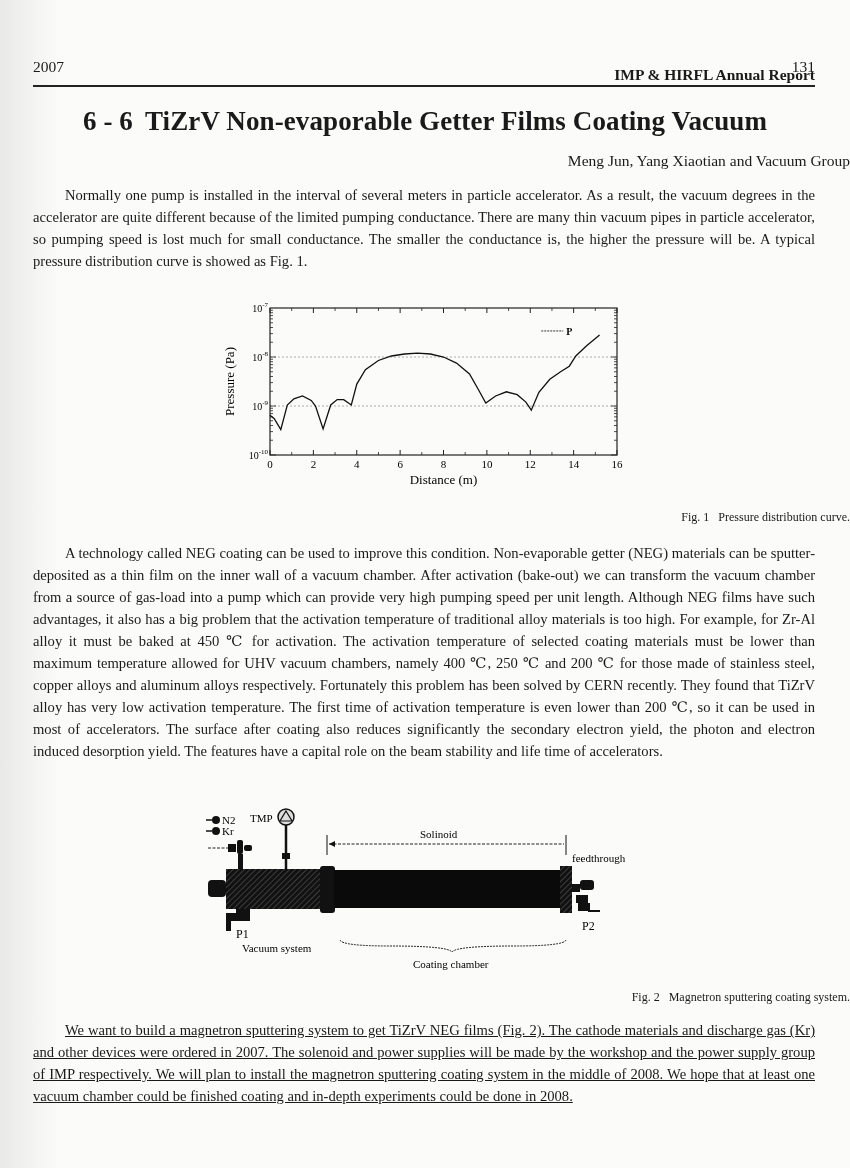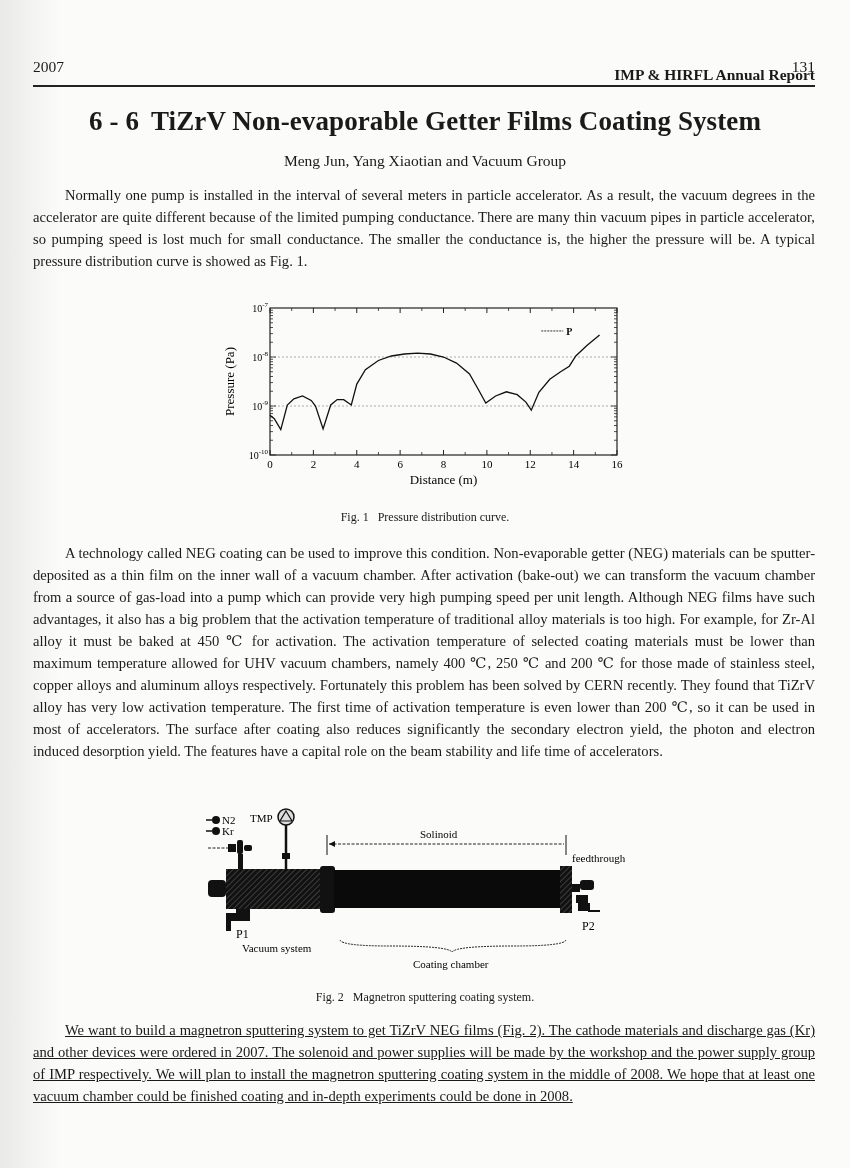--- a/index.html
+++ b/index.html
@@ -14,48 +14,48 @@
   .shade { position: absolute; left: 0; top: 0; width: 60px; height: 1168px;
     background: linear-gradient(to right, rgba(0,0,0,0.07), rgba(0,0,0,0)); }
   .header { position: absolute; left: 33px; top: 58px; width: 782px; height: 22px; font-size: 15.5px; }
   .header .year { position: absolute; left: 0; top: 0; }
   .header .journal { position: absolute; left: 0; width: 100%; text-align: right; top: 8px; font-weight: bold; }
   .header .pageno { position: absolute; right: 0; top: 0; }
   .rule { position: absolute; left: 33px; top: 85px; width: 782px; height: 1.6px; background: #222; }
   .title { position: absolute; left: 0; width: 850px; top: 106px; text-align: center;
     font-weight: bold; font-size: 27px; letter-spacing: 0.1px; }
   .title .num { margin-right: 12px; }
-  .authors { position: absolute; left: 0; width: 850px; top: 152px; text-align: center; font-size: 15.5px; }
+  .authors { position: absolute; left: 0; width: 850px; top: 152px; text-align: right; font-size: 15.5px; }
   .para { position: absolute; left: 33px; width: 782px; font-size: 14.6px; line-height: 22px;
     text-align: justify; text-indent: 32px; }
   #p1 { top: 184px; }
   #p2 { top: 542px; }
   #p3 { top: 1019px; text-decoration: underline; }
-  .caption { position: absolute; left: 0; width: 850px; text-align: center; font-size: 12px; }
+  .caption { position: absolute; left: 0; width: 850px; text-align: right; font-size: 12px; }
   #cap1 { top: 510px; }
   #cap2 { top: 990px; }
   svg text { font-family: "Liberation Serif", "DejaVu Serif", serif; }
   #chart { position: absolute; left: 210px; top: 296px; }
   #diagram { position: absolute; left: 200px; top: 800px; }
 </style>
 </head>
 <body>
 
 <div class="page">
   <div class="shade"></div>
 
   <div class="header">
     <span class="year">2007</span>
     <span class="journal">IMP &amp; HIRFL Annual Report</span>
     <span class="pageno">131</span>
   </div>
   <div class="rule"></div>
 
   <div class="title">
-    <span class="num">6 - 6</span><span>TiZrV Non-evaporable Getter Films Coating System</span>
+    <span class="num">6 - 6</span><span>TiZrV Non-evaporable Getter Films Coating Vacuum</span>
   </div>
   <div class="authors">Meng Jun, Yang Xiaotian and Vacuum Group</div>
 
   <p class="para" id="p1" style="margin:0">Normally one pump is installed in the interval of several meters in particle accelerator. As a result, the vacuum degrees in the accelerator are quite different because of the limited pumping conductance. There are many thin vacuum pipes in particle accelerator, so pumping speed is lost much for small conductance. The smaller the conductance is, the higher the pressure will be. A typical pressure distribution curve is showed as Fig. 1.</p>
 
   <svg id="chart" width="430" height="205">
     <g id="chart-grid">
         <line x1="60" x2="407" y1="110" y2="110" stroke="#999" stroke-width="0.8" stroke-dasharray="2,2"></line>
         <line x1="60" x2="407" y1="61" y2="61" stroke="#999" stroke-width="0.8" stroke-dasharray="2,2"></line>
       </g>

